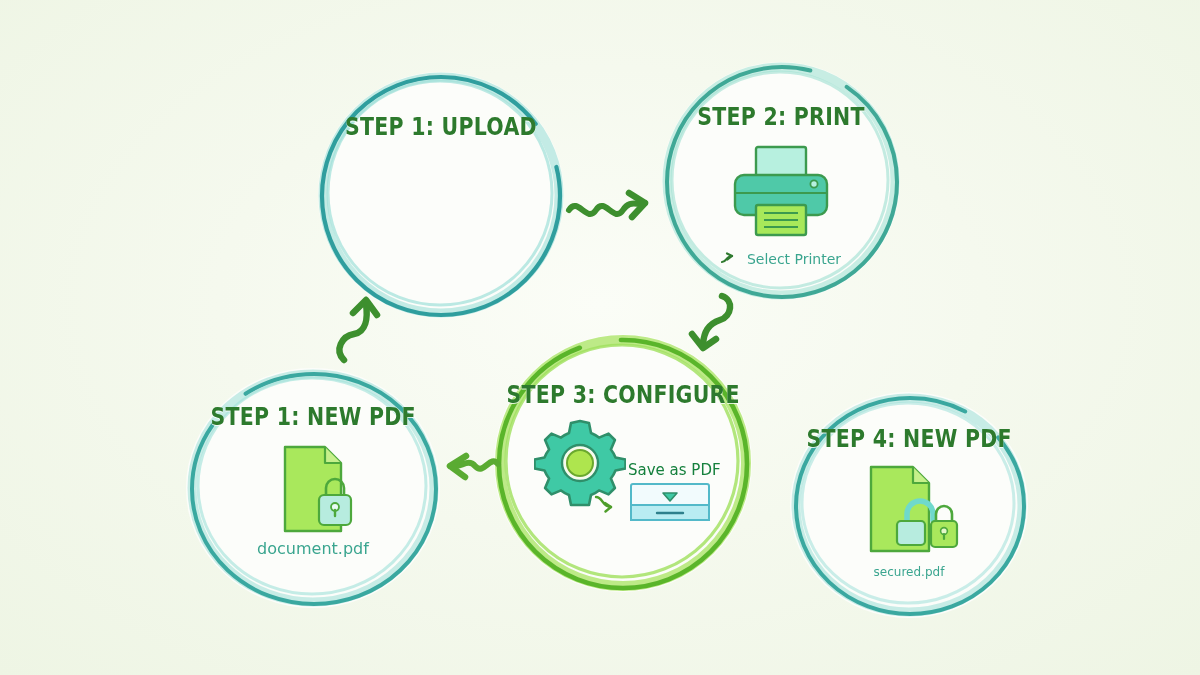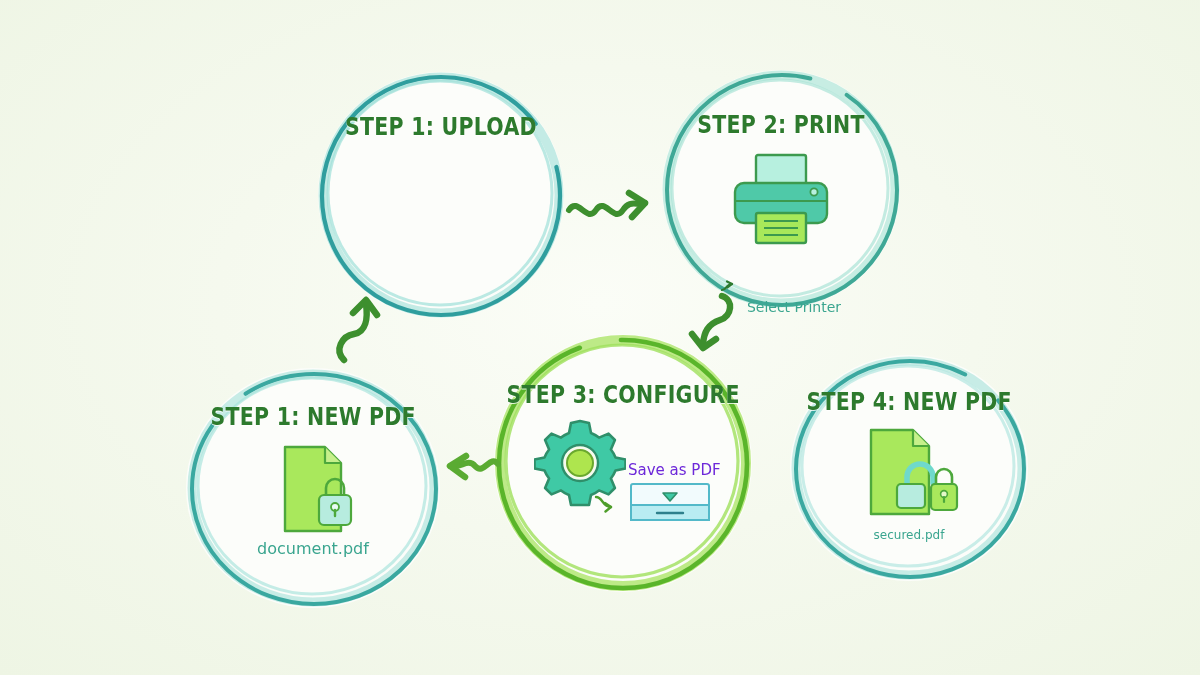--- a/index.html
+++ b/index.html
@@ -66,32 +66,32 @@
 
   .caption {
     font-family: "DejaVu Sans", sans-serif;
     color: #3aa58f;
     white-space: nowrap;
     text-align: center;
   }
 
   .caption-blue {
     font-family: "DejaVu Sans", sans-serif;
-    color: #6d28d9;
+    color: #15803d;
     white-space: nowrap;
   }
 
   .icon-wrap { position: relative; }
 
   
   #node-upload    { left: 318px; top: 72px;  width: 246px; height: 246px; }
-  #node-print     { left: 662px; top: 70px;  width: 238px; height: 238px; }
+  #node-print     { left: 662px; top: 62px;  width: 238px; height: 238px; }
   #node-configure { left: 494px; top: 334px; width: 258px; height: 258px; }
   #node-newpdf1   { left: 186px; top: 368px; width: 254px; height: 240px; }
-  #node-newpdf4   { left: 790px; top: 355px; width: 238px; height: 226px; }
+  #node-newpdf4   { left: 790px; top: 392px; width: 238px; height: 226px; }
 
   #node-upload .step-title    { font-size: 25px; margin-top: 40px; }
   #node-print .step-title     { font-size: 25px; margin-top: 40px; }
   #node-configure .step-title { font-size: 25px; margin-top: 46px; }
   #node-newpdf1 .step-title   { font-size: 25px; margin-top: 34px; }
   #node-newpdf4 .step-title   { font-size: 25px; margin-top: 32px; }
 
   .arrow { position: absolute; z-index: 5; }
   .arrow svg { display: block; overflow: visible; }
 
@@ -141,21 +141,21 @@
           <line x1="35" y1="68" x2="69" y2="68" stroke="#3c9a4e" stroke-width="2"></line>
           <line x1="35" y1="75" x2="69" y2="75" stroke="#3c9a4e" stroke-width="2"></line>
           <line x1="35" y1="82" x2="69" y2="82" stroke="#3c9a4e" stroke-width="2"></line>
         </svg>
       </div>
       <div style="display:flex; align-items:center; gap:6px; margin-top:6px;">
         <svg width="20" height="16" viewBox="0 0 20 16">
           <path d="M1 11 C6 11 5 5 11 5" fill="none" stroke="#2f7a2f" stroke-width="2.2" stroke-linecap="round"></path>
           <path d="M11 5 l-5 -2.5 M11 5 l-4.5 3.5" fill="none" stroke="#2f7a2f" stroke-width="2.2" stroke-linecap="round"></path>
         </svg>
-        <div class="caption" style="font-size:14px;margin-top:40px;">Select Printer</div>
+        <div class="caption" style="font-size:14px;">Select Printer</div>
       </div>
     </div>
   </div>
 
   <div class="node" id="node-configure">
     <div class="ring">
       <svg viewBox="0 0 258 258" width="258" height="258">
         <circle cx="129" cy="129" r="123" fill="none" stroke="#b6e87a" stroke-width="10" opacity="0.9"></circle>
         <circle cx="129" cy="130" r="124" fill="none" stroke="#5ab52a" stroke-width="4.6" stroke-linecap="round" stroke-dasharray="740 42" stroke-dashoffset="200"></circle>
         <circle cx="128" cy="127" r="116" fill="none" stroke="#9fe05c" stroke-width="3.2" opacity="0.8"></circle>

